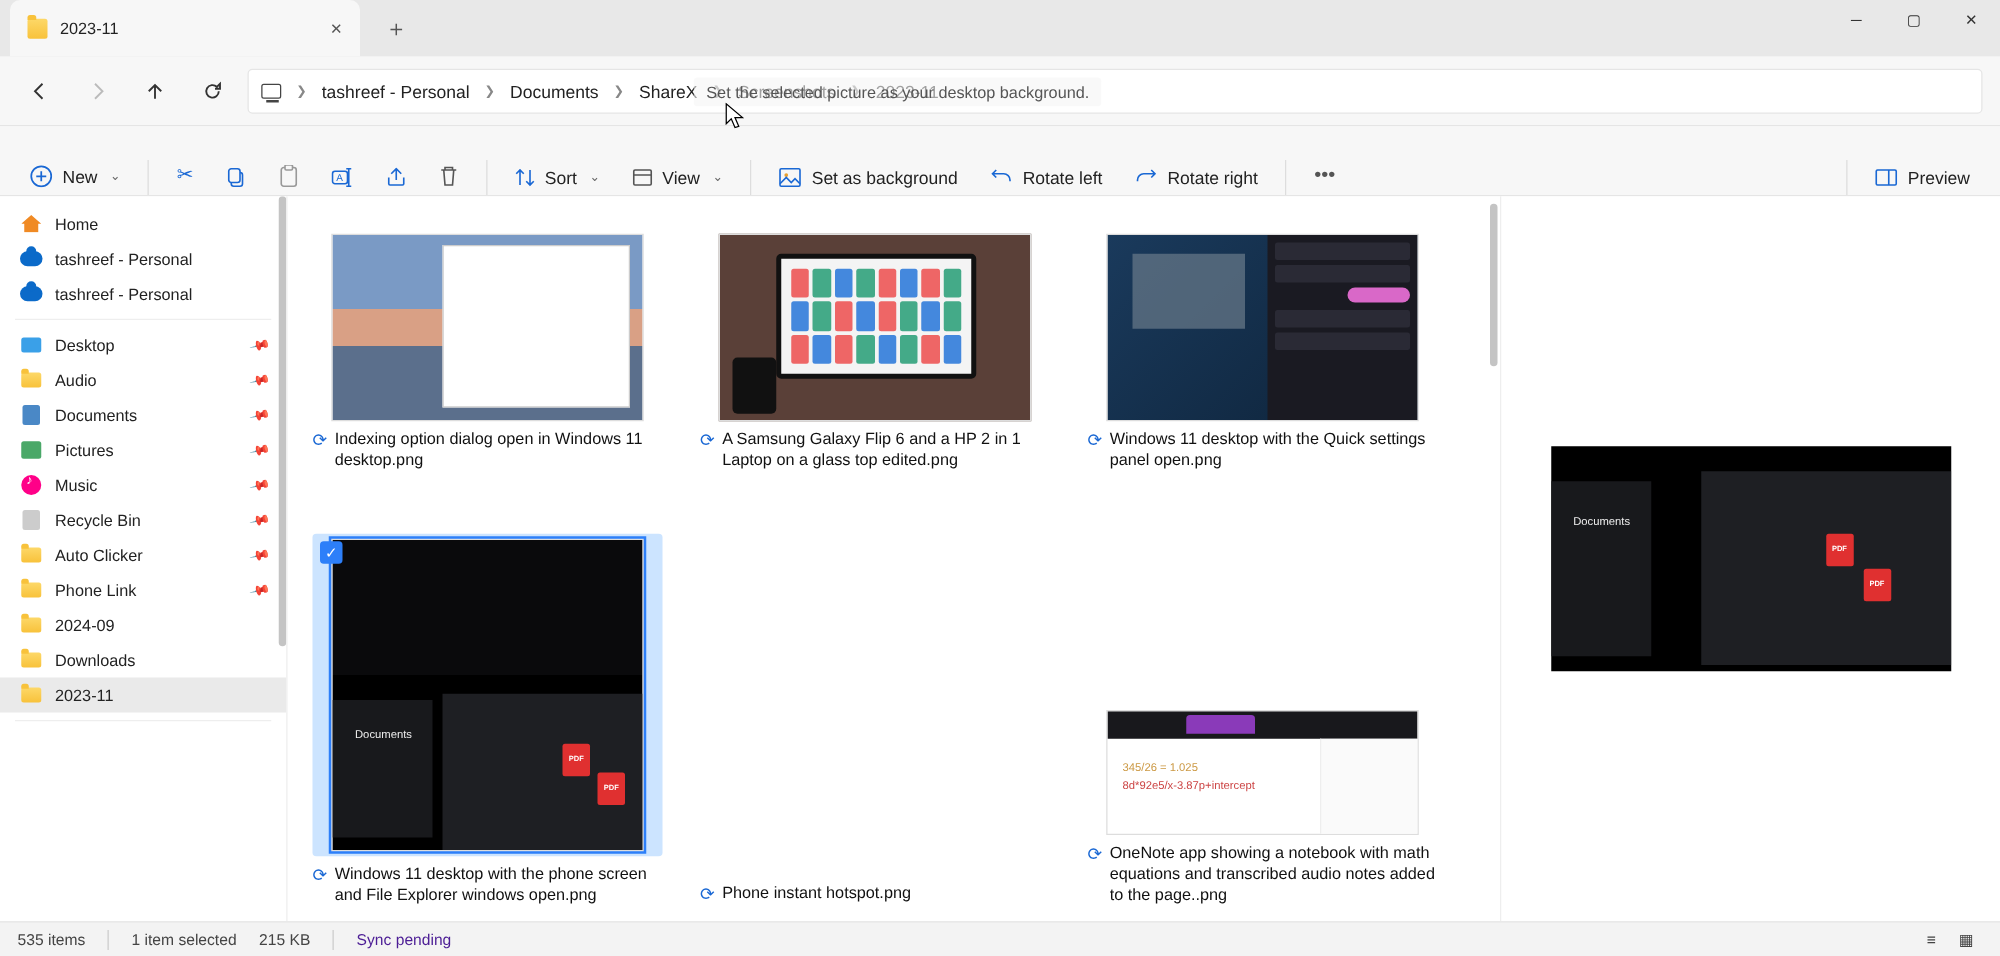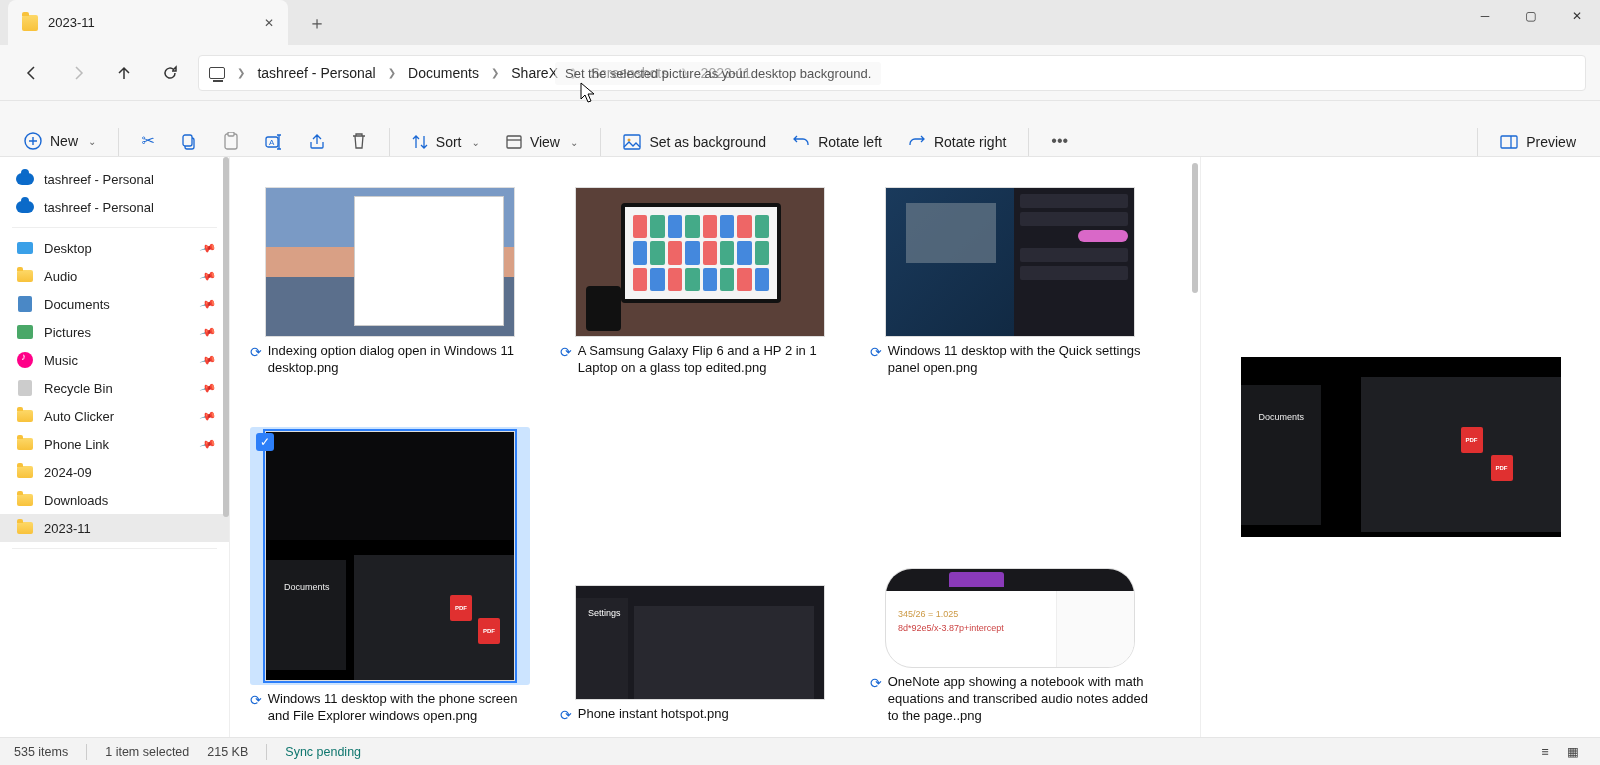--- a/index.html
+++ b/index.html
@@ -92,35 +92,35 @@
 .tC .dock { position: absolute; top: 15px; left: 20px; width: 90px; height: 60px; background: #6a7a8a; opacity: .7; }
 .tD { background: #000; }
 .tD .left { position: absolute; left: 0; top: 20px; width: 80px; height: 110px; background: #18191c; }
 .tD .docs { color: #eee; font-size: 9px; position: absolute; left: 18px; top: 42px; }
 .tD .right { position: absolute; right: 0; top: 15px; width: 160px; height: 130px; background: #1e1f23; }
 .tD .pdf { position: absolute; width: 22px; height: 26px; background: #e03030; border-radius: 2px; color: #fff; font-size: 6px; display: flex; align-items: center; justify-content: center; font-weight: bold; }
 .tE { background: #1a1a20; }
 .tE .sb { position: absolute; left: 0; top: 12px; width: 52px; height: 120px; background: #222228; }
 .tE .settings { position: absolute; left: 58px; top: 20px; width: 180px; height: 120px; background: #28282f; font-size: 7px; color: #ccc; padding: 6px; }
 .tE .stxt { color: #fff; font-size: 9px; position: absolute; left: 12px; top: 22px; }
-.tF { background: #fff; border-radius: 27px; }
+.tF { background: #fff; }
 .tF .top { height: 22px; background: #18181c; }
 .tF .tab { position: absolute; top: 3px; left: 55px; height: 15px; width: 55px; background: #8a3ab9; border-radius: 3px 3px 0 0; min-width: auto; padding: 0; }
 .tF .eq { position: absolute; left: 12px; top: 40px; font-size: 9px; color: #c94; }
 .tF .eq2 { color: #c44; }
 .tF .side { position: absolute; right: 0; top: 22px; width: 78px; height: 100px; border-left: 1px solid #eee; background: #fafafa; }
 
 
 .preview { width: 400px; border-left: 1px solid #eee; display: flex; align-items: center; justify-content: center; padding: 20px; }
 .pv { width: 320px; height: 180px; background: #000; position: relative; overflow: hidden; }
 
 
 .status { position: absolute; bottom: 0; left: 0; right: 0; height: 28px; background: #f3f3f3; border-top: 1px solid #e5e5e5; display: flex; align-items: center; padding: 0 14px; font-size: 12.5px; color: #444; gap: 18px; }
 .status .sep { width: 1px; height: 16px; background: #ccc; }
-.status .sync-s { color: #0f766e; }
+.status .sync-s { color: #4c1d95; }
 .status .viewbtns { margin-left: auto; display: flex; gap: 2px; }
 .status .viewbtns div { width: 26px; height: 20px; display: flex; align-items: center; justify-content: center; border: 1px solid transparent; }
 
 svg { display: block; }
 </style>
 </head>
 <body>
 
 <div class="titlebar">
   <div class="tab">
@@ -297,20 +297,26 @@
       </span>
     <span>Preview</span>
   </div>
 </div>
 
 <div class="main">
 
   <div class="sidebar">
     <div class="sitem">
         <span class="sicon">
+          <span class="ico-home"></span>
+        </span>
+        <span>Home</span>
+      </div>
+    <div class="sitem">
+        <span class="sicon">
           <span class="ico-cloud"></span>
         </span>
         <span>tashreef - Personal</span>
       </div>
     <div class="sitem">
         <span class="sicon">
           <span class="ico-cloud"></span>
         </span>
         <span>tashreef - Personal</span>
       </div>
@@ -469,25 +475,20 @@
             </div>
           </div>
         </div>
         <div class="cap" style="margin-top:6px">
             <span class="sync">⟳</span>
             <span>Windows 11 desktop with the phone screen and File Explorer windows open.png</span>
           </div>
       </div>
 
       <div class="item" style="align-self:end">
-        <div class="thumb tE" style="height:115px">
-            <div class="sb"></div>
-            <div class="stxt">Settings</div>
-            <div class="settings"></div>
-          </div>
         <div class="cap">
             <span class="sync">⟳</span>
             <span>Phone instant hotspot.png</span>
           </div>
       </div>
       <div class="item" style="align-self:end">
         <div class="thumb tF" style="height:100px">
             <div class="top"></div>
             <div class="tab"></div>
             <div class="side"></div>

